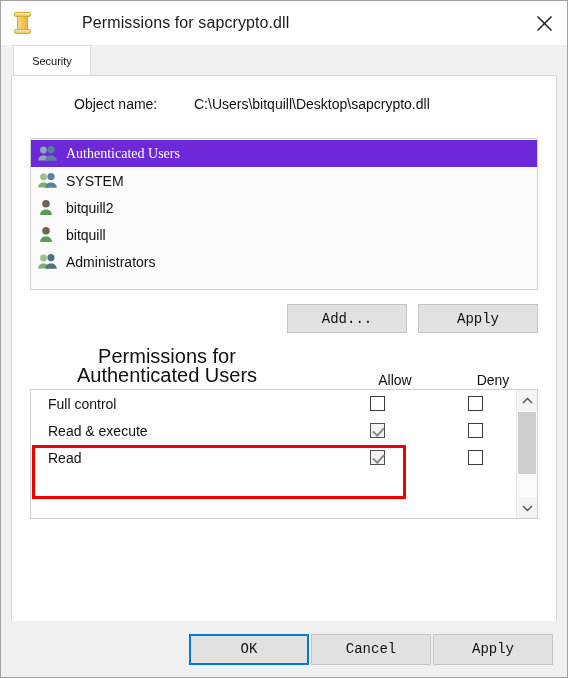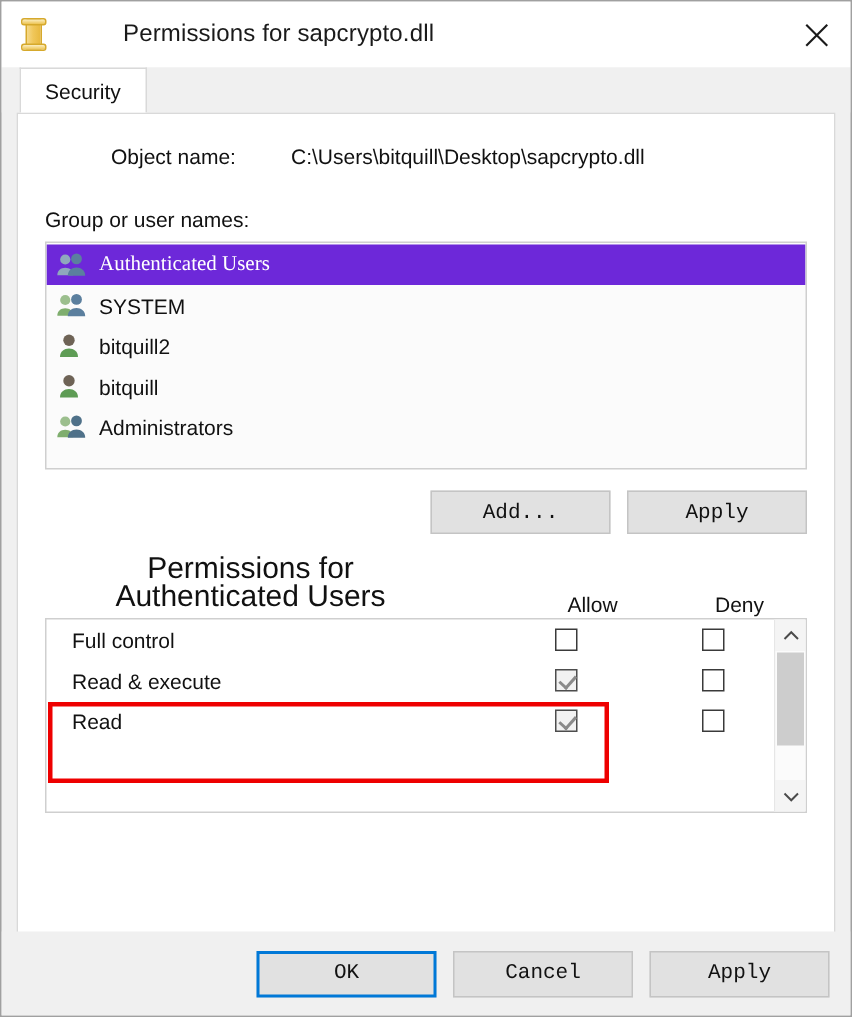--- a/index.html
+++ b/index.html
@@ -79,21 +79,21 @@
   .tab {
     height: 30px;
     min-width: 78px;
     padding: 0 16px;
     background: #ffffff;
     border: 1px solid #d9d9d9;
     border-bottom: none;
     display: flex;
     align-items: center;
     justify-content: center;
-    font-size: 14px;
+    font-size: 11px;
     color: #111;
     position: relative;
     z-index: 2;
   }
 
   
   .tabpanel {
     position: relative;
     margin: 0 10px;
     background: #ffffff;
@@ -279,21 +279,21 @@
   
   .footer {
     position: absolute;
     left: 0; right: 0; bottom: 0;
     height: 56px;
     background: #f0f0f0;
     display: flex;
     align-items: center;
     justify-content: flex-end;
     padding-right: 14px;
-    gap: 11px;
+    gap: 2px;
   }
   .btn-lg { width: 120px; height: 31px; }
   .btn-default {
     border: 2px solid #0078d7;
     background: #e1e1e1;
   }
 </style>
 </head>
 <body>
 
@@ -320,21 +320,20 @@
     </div>
   </div>
 
   <div class="tabpanel">
 
     <div class="objname-row">
       <div class="objname-label">Object name:</div>
       <div class="objname-value">C:\Users\bitquill\Desktop\sapcrypto.dll</div>
     </div>
 
-    <div class="section-label">Group or user names:</div>
 
     <div class="userlist">
 
       <div class="user-row selected">
         <span class="uicon">
           <svg width="22" height="20" viewBox="0 0 22 20">
             <circle cx="6.5" cy="6" r="3.4" fill="#8fa8bd"></circle>
             <path d="M1.2 16.5c0-3.2 2.4-5 5.3-5s5.3 1.8 5.3 5z" fill="#8fa8bd"></path>
             <circle cx="14" cy="5.6" r="3.6" fill="#5b7f9e"></circle>
             <path d="M8.2 16.8c0-3.4 2.6-5.4 5.8-5.4s5.8 2 5.8 5.4z" fill="#5b7f9e"></path>

